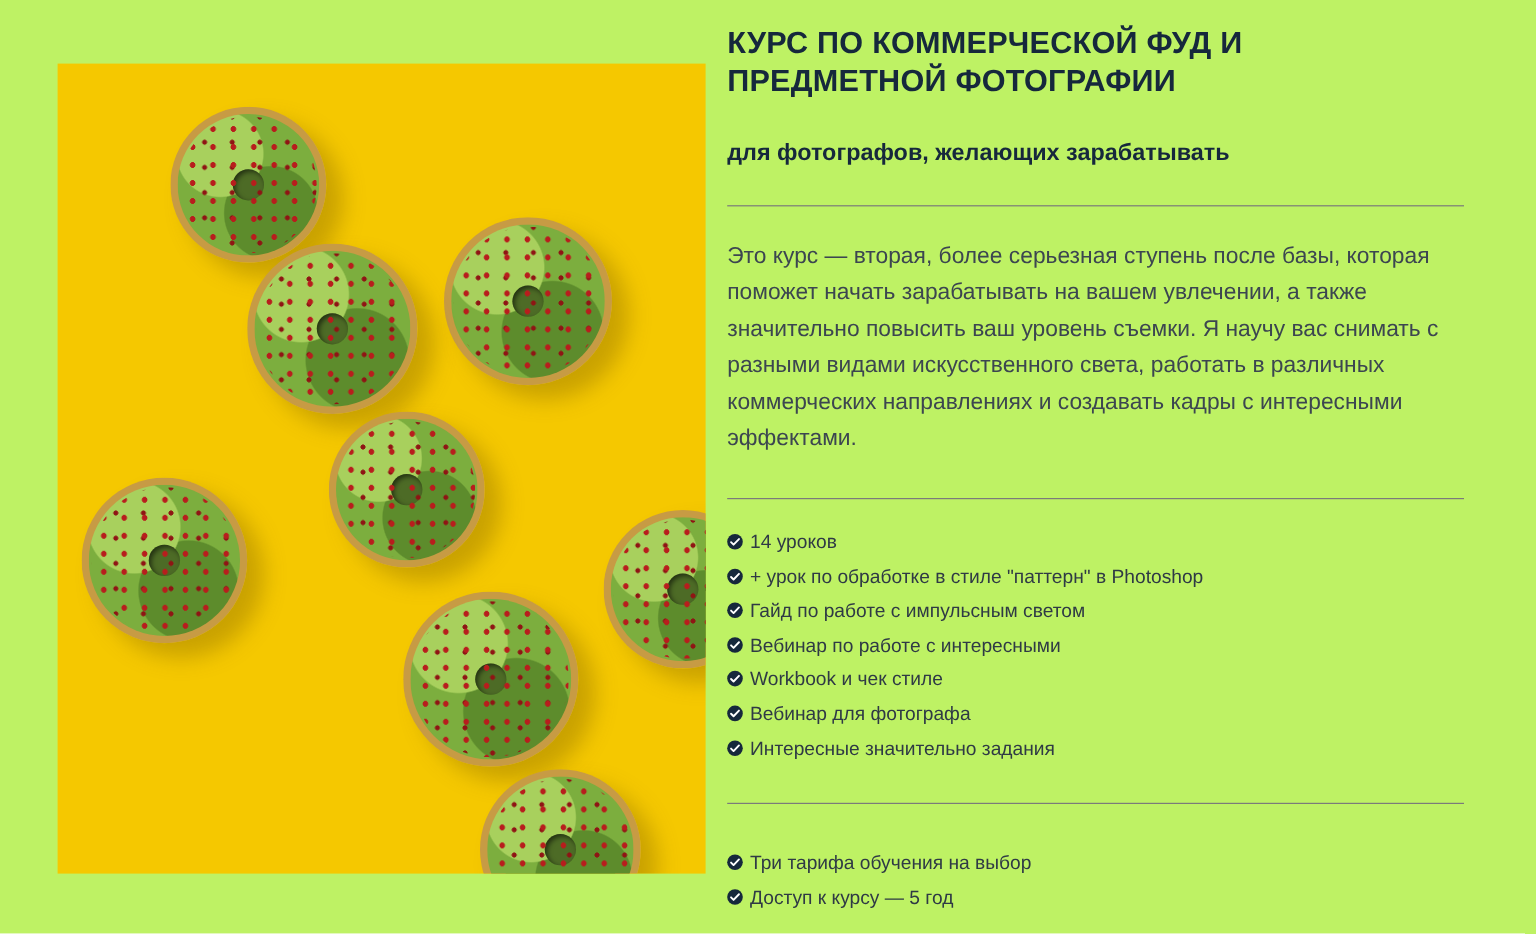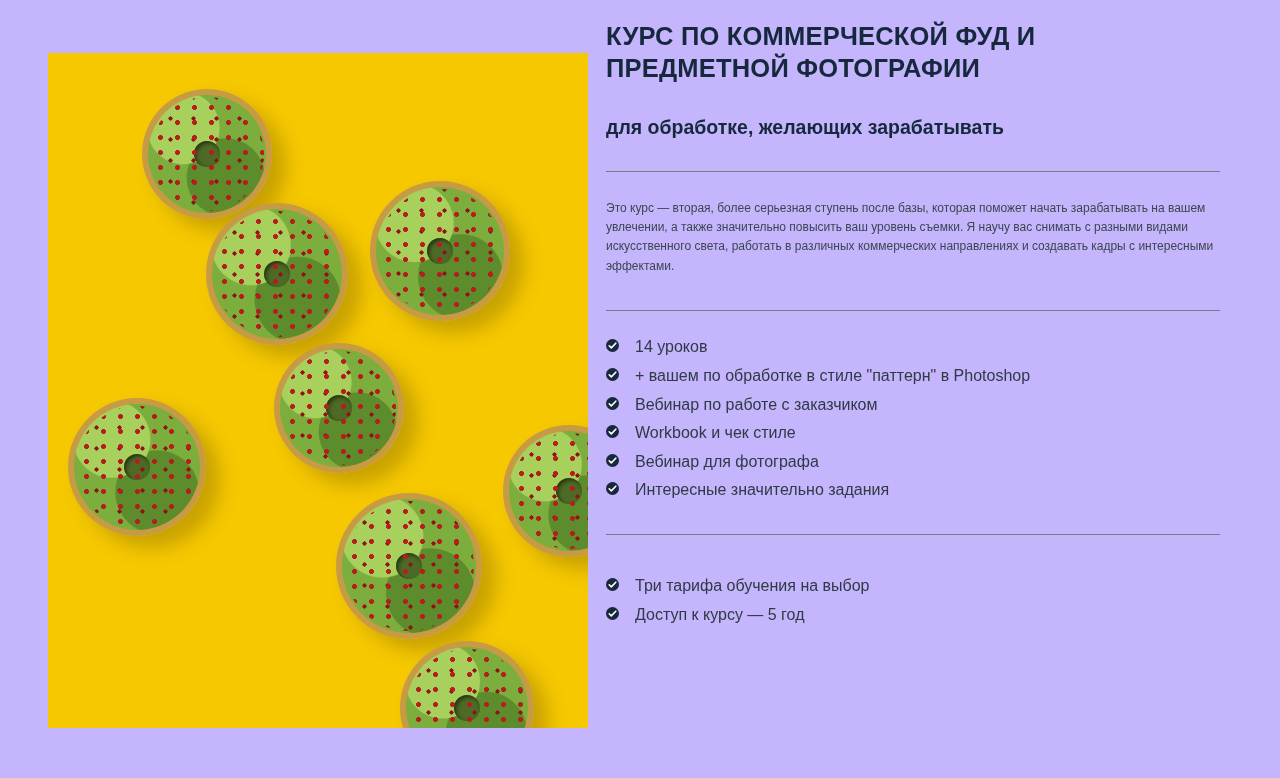--- a/index.html
+++ b/index.html
@@ -8,21 +8,21 @@
     padding: 0;
     width: 1280px;
     height: 778px;
     background: #ffffff;
     font-family: "Liberation Sans", sans-serif;
   }
   .page {
     position: relative;
     width: 1280px;
     height: 778px;
-    background: #c4b5fd;
+    background: #bef264;
     overflow: hidden;
     display: flex;
   }
 
   
   .media-col {
     width: 588px;
     min-width: 588px;
     padding: 53px 0 0 48px;
   }
@@ -99,35 +99,35 @@
     font-weight: bold;
     color: #16283c;
   }
   .rule {
     height: 1px;
     background: #7b7b7b;
     margin: 31px 0 0 0;
   }
   .intro {
     margin: 27px 0 0 0;
-    font-size: 12px;
+    font-size: 19px;
     line-height: 1.6;
     color: #3c4650;
     max-width: 615px;
   }
   .rule.second { margin-top: 34px; }
   .list {
     margin: 22px 0 0 0;
     padding: 0;
     list-style: none;
   }
   .list li {
     display: flex;
     align-items: flex-start;
-    gap: 16px;
+    gap: 6px;
     font-size: 16px;
     line-height: 1.6;
     color: #2f3a45;
     padding: 1.5px 0;
   }
   .check {
     flex: 0 0 auto;
     width: 13px;
     height: 13px;
     margin-top: 5px;
@@ -170,21 +170,21 @@
       <div class="donut" style="top:588px; left:352px; width:134px; height:134px;">
           <div class="hole"></div>
         </div>
     </div>
   </div>
 
   <div class="text-col">
 
     <h1 class="title">КУРС ПО КОММЕРЧЕСКОЙ ФУД И ПРЕДМЕТНОЙ ФОТОГРАФИИ</h1>
 
-    <h2 class="subtitle">для обработке, желающих зарабатывать</h2>
+    <h2 class="subtitle">для фотографов, желающих зарабатывать</h2>
 
     <div class="rule"></div>
 
     <p class="intro">Это курс — вторая, более серьезная ступень после базы, которая поможет начать зарабатывать на вашем увлечении, а также значительно повысить ваш уровень съемки. Я научу вас снимать с разными видами искусственного света, работать в различных коммерческих направлениях и создавать кадры с интересными эффектами.</p>
 
     <div class="rule second"></div>
 
     <ul class="list">
       <li>
         <span class="check">
@@ -193,29 +193,37 @@
             </svg>
         </span>
         <span>14 уроков</span>
       </li>
       <li>
         <span class="check">
           <svg width="13" height="13" viewBox="0 0 13 13">
               <path d="M3.2 6.8 L5.3 8.9 L9.8 4.2" fill="none" stroke="#ffffff" stroke-width="1.6" stroke-linecap="round" stroke-linejoin="round"></path>
             </svg>
         </span>
-        <span>+ вашем по обработке в стиле "паттерн" в Photoshop</span>
-      </li>
-      <li>
-        <span class="check">
-          <svg width="13" height="13" viewBox="0 0 13 13">
-              <path d="M3.2 6.8 L5.3 8.9 L9.8 4.2" fill="none" stroke="#ffffff" stroke-width="1.6" stroke-linecap="round" stroke-linejoin="round"></path>
-            </svg>
-        </span>
-        <span>Вебинар по работе с заказчиком</span>
+        <span>+ урок по обработке в стиле "паттерн" в Photoshop</span>
+      </li>
+      <li>
+        <span class="check">
+          <svg width="13" height="13" viewBox="0 0 13 13">
+              <path d="M3.2 6.8 L5.3 8.9 L9.8 4.2" fill="none" stroke="#ffffff" stroke-width="1.6" stroke-linecap="round" stroke-linejoin="round"></path>
+            </svg>
+        </span>
+        <span>Гайд по работе с импульсным светом</span>
+      </li>
+      <li>
+        <span class="check">
+          <svg width="13" height="13" viewBox="0 0 13 13">
+              <path d="M3.2 6.8 L5.3 8.9 L9.8 4.2" fill="none" stroke="#ffffff" stroke-width="1.6" stroke-linecap="round" stroke-linejoin="round"></path>
+            </svg>
+        </span>
+        <span>Вебинар по работе с интересными</span>
       </li>
       <li>
         <span class="check">
           <svg width="13" height="13" viewBox="0 0 13 13">
               <path d="M3.2 6.8 L5.3 8.9 L9.8 4.2" fill="none" stroke="#ffffff" stroke-width="1.6" stroke-linecap="round" stroke-linejoin="round"></path>
             </svg>
         </span>
         <span>Workbook и чек стиле</span>
       </li>
       <li>

